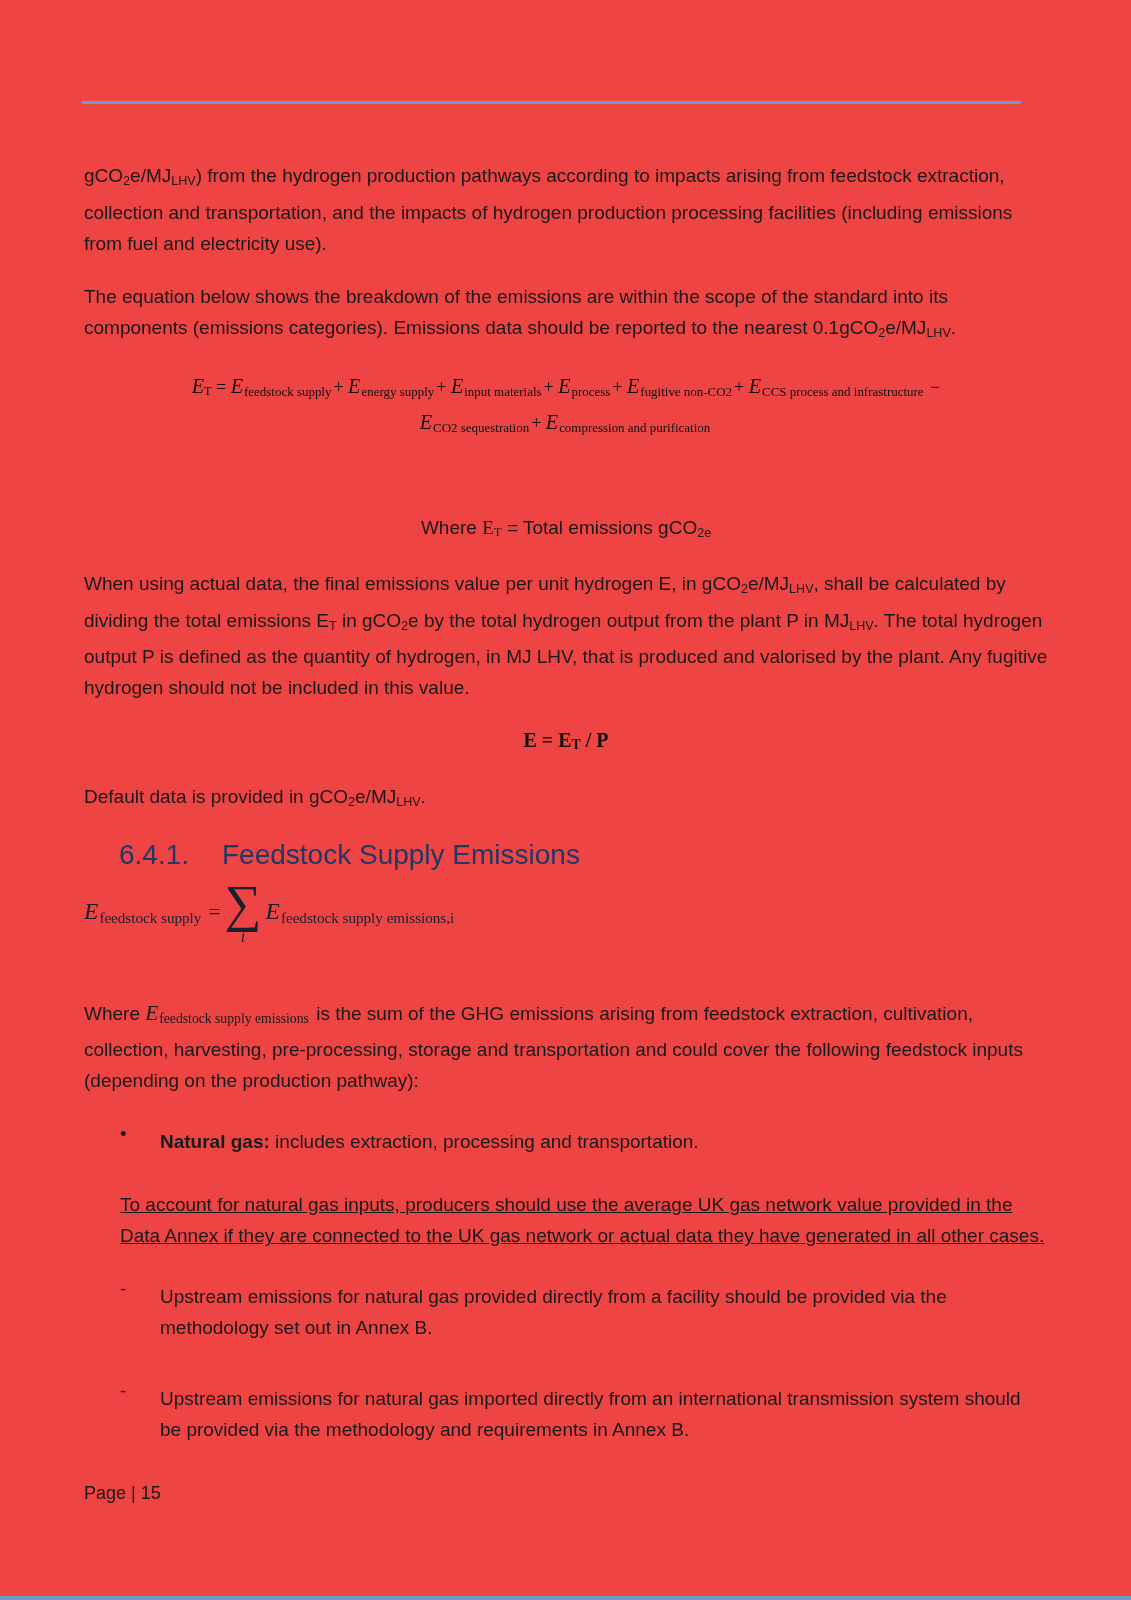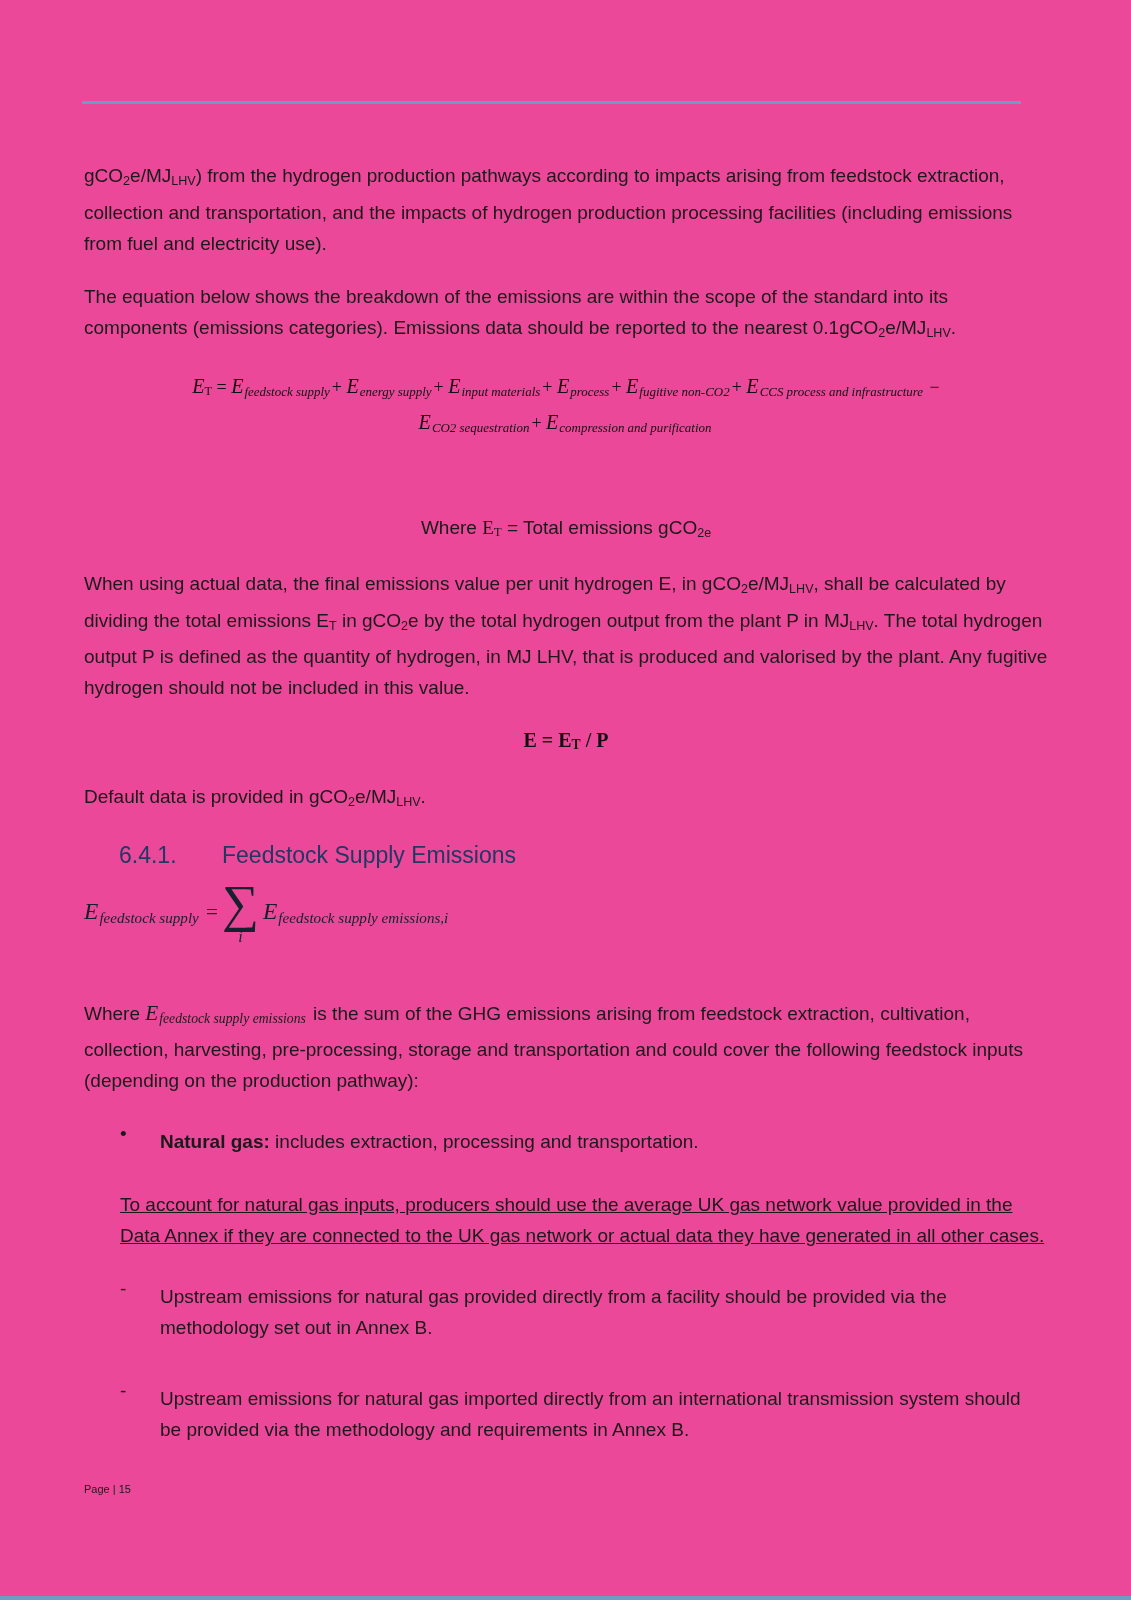--- a/index.html
+++ b/index.html
@@ -1,19 +1,19 @@
 <!DOCTYPE html>
 <html><head>
 <meta charset="utf-8">
 <style>
   html,body{margin:0;padding:0;background:#ffffff;}
   .page{
     position:relative;
     width:1131px;height:1600px;
-    background:#ec4899;
+    background:#ef4444;
     font-family:"Liberation Sans","DejaVu Sans",sans-serif;
     color:#1a1a1a;
     overflow:hidden;
   }
   .header-rule{
     position:absolute;top:101px;left:82px;width:939px;height:3px;
     background:#6d9dc5;
   }
   .footer-rule{
     position:absolute;bottom:0;left:0;width:100%;height:4px;
@@ -23,41 +23,41 @@
   p.body{
     margin:0 0 22px 0;
     font-size:19px;line-height:31px;
   }
   
   .r-sub{font-size:0.66em;vertical-align:-0.22em;}
   .r-b{font-weight:bold;}
   .r-serif{font-family:"Liberation Serif","DejaVu Serif",serif;}
   .r-serifsub{font-family:"Liberation Serif","DejaVu Serif",serif;font-size:0.68em;vertical-align:-0.18em;}
   .r-E{font-family:"Liberation Serif","DejaVu Serif",serif;font-style:italic;font-size:1.12em;}
-  .r-esub{font-family:"Liberation Serif","DejaVu Serif",serif;font-style:italic;font-size:0.72em;vertical-align:-0.26em;padding:0 2px 0 1px;}
+  .r-esub{font-family:"Liberation Serif","DejaVu Serif",serif;font-size:0.72em;vertical-align:-0.26em;padding:0 2px 0 1px;}
   .r-op{font-family:"Liberation Serif","DejaVu Serif",serif;}
   
   .eq-total{
     margin:20px 0 0 0;
     font-size:18px;line-height:30px;
     text-align:center;white-space:nowrap;
     color:#111;
   }
   .where-line{
     margin:72px 0 22px 0;
     font-size:19px;line-height:26px;text-align:center;
   }
   .eq-simple{
     margin:24px 0 22px 0;
     font-size:20px;line-height:26px;text-align:center;color:#111;font-weight:bold;
   }
   .heading{
     display:flex;align-items:baseline;
     margin:16px 0 0 35px;
-    font-size:23px;line-height:30px;font-weight:400;
+    font-size:28px;line-height:30px;font-weight:400;
     color:#1f3864;
   }
   .heading .h-num{width:103px;flex:0 0 auto;}
   .sum-eq{
     display:flex;justify-content:flex-start;align-items:center;
     height:86px;margin:0 0 42px 0;
     font-size:21px;color:#16202e;
   }
   .sigma-wrap{
     display:flex;flex-direction:column;align-items:center;
@@ -74,21 +74,21 @@
   .list-item{
     display:flex;
     margin:10px 0 24px 36px;
     font-size:19px;line-height:31px;
   }
   .list-item .marker{flex:0 0 32px;}
   .list-item p{margin:8px;}
   p.indented{margin-left:36px;text-decoration:underline;}
   .footer{
     position:absolute;top:1483px;left:84px;
-    font-size:11px;color:#1b1b1b;
+    font-size:18px;color:#1b1b1b;
   }
 </style>
 </head>
 <body>
 
 <div class="page">
   <div class="header-rule"></div>
 
   <div class="content">
     <p class="body"><span>gCO</span><span class="r-sub">2</span><span>e/MJ</span><span class="r-sub">LHV</span><span>) from the hydrogen production pathways according to impacts arising from feedstock extraction, collection and transportation, and the impacts of hydrogen production processing facilities (including emissions from fuel and electricity use).</span></p>

